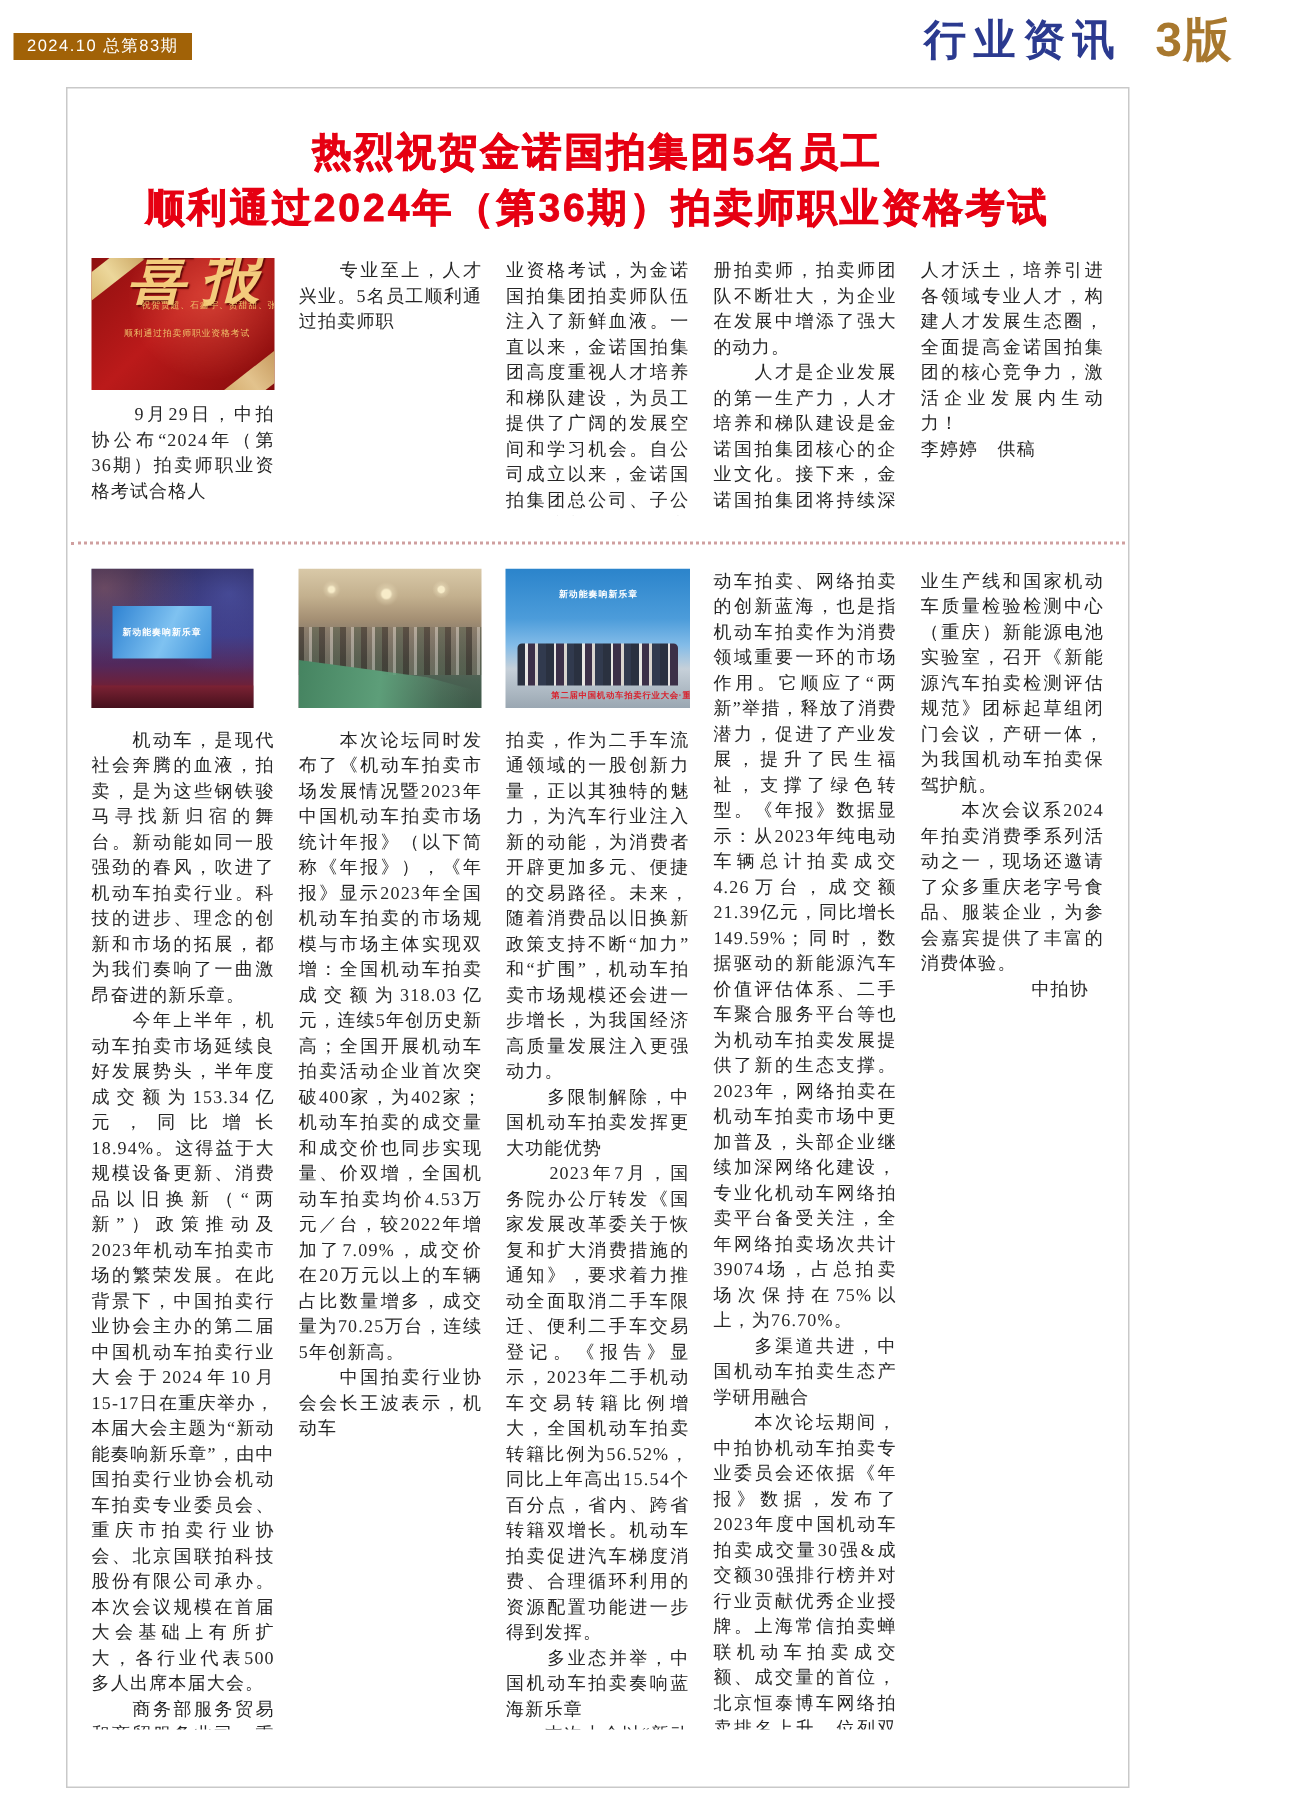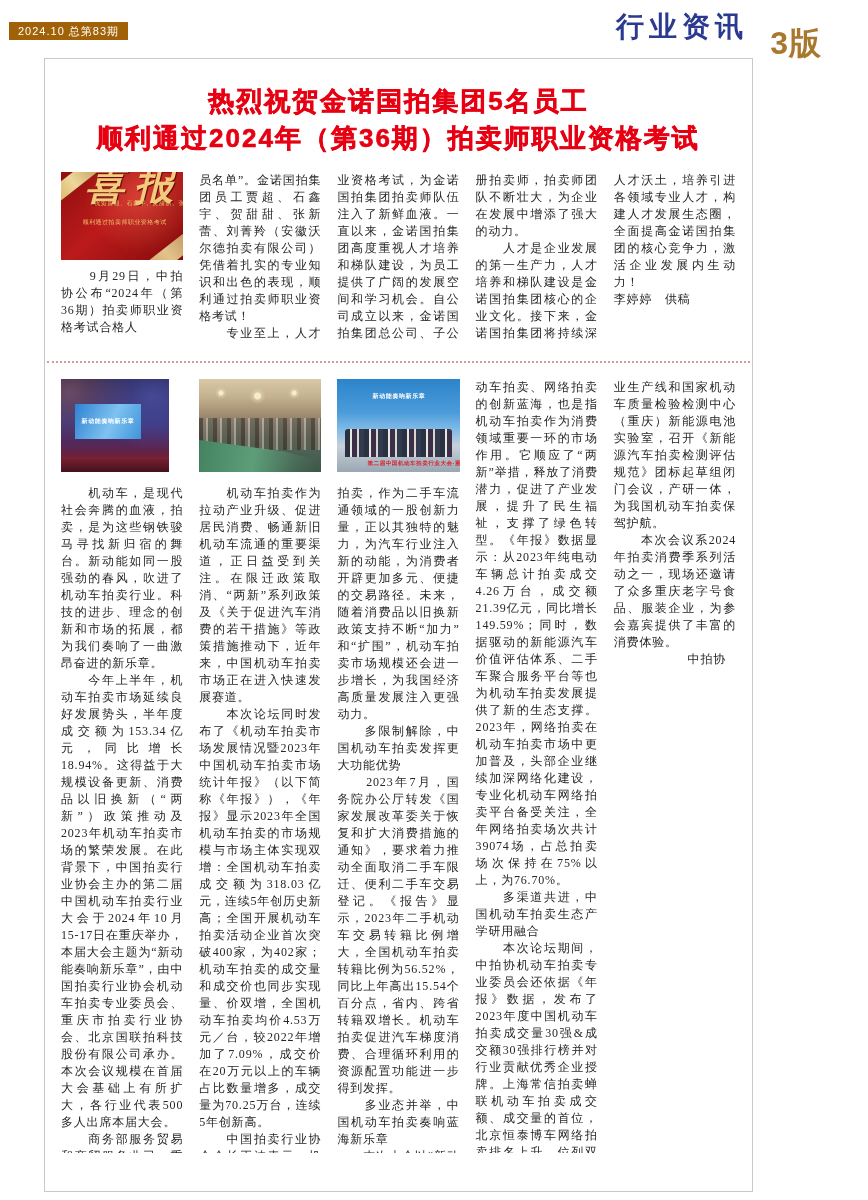--- a/index.html
+++ b/index.html
@@ -14,21 +14,21 @@
     background:#a16207; color:#fff; font-size:11px; line-height:18px;
     padding:0 9px; letter-spacing:1px;
     font-family:"Liberation Sans", sans-serif;
   }
   .section-title {
     position:absolute; top:8px; right:120px;
     font-size:28px; font-weight:900; color:#2b3a8f; letter-spacing:5px;
     font-family:"Liberation Serif", serif;
   }
   .page-label {
-    position:absolute; top:22px; right:46px;
+    position:absolute; top:5px; right:46px;
     font-size:32px; font-weight:900; color:#a8782e; letter-spacing:1px;
     font-family:"Liberation Sans", sans-serif;
   }
 
   
   .content-box {
     position:absolute; left:44px; top:58px; width:709px; height:1134px;
     border:1px solid #c9c9c9; background:#fff; box-sizing:border-box;
   }
 
@@ -125,21 +125,20 @@
         <div class="xibao">
           <div class="ribbon ribbon-tl"></div>
           <div class="ribbon ribbon-br"></div>
           <div class="xibao-main">喜报</div>
           <div class="xibao-sub"><span>祝贺贾超、石鑫宇、贺甜甜、张新蕾、刘菁羚</span></div>
           <div class="xibao-sub"><span>顺利通过拍卖师职业资格考试</span></div>
         </div>
         <p>　　9月29日，中拍协公布“2024年（第36期）拍卖师职业资格考试合格人</p>
       </div>
       <div class="col">
-        <p>员名单”。金诺国拍集团员工贾超、石鑫宇、贺甜甜、张新蕾、刘菁羚（安徽沃尔德拍卖有限公司）凭借着扎实的专业知识和出色的表现，顺利通过拍卖师职业资格考试！</p>
         <p>　　专业至上，人才兴业。5名员工顺利通过拍卖师职</p>
       </div>
       <div class="col">
         <p>业资格考试，为金诺国拍集团拍卖师队伍注入了新鲜血液。一直以来，金诺国拍集团高度重视人才培养和梯队建设，为员工提供了广阔的发展空间和学习机会。自公司成立以来，金诺国拍集团总公司、子公司共培养出51名国家注</p>
       </div>
       <div class="col">
         <p>册拍卖师，拍卖师团队不断壮大，为企业在发展中增添了强大的动力。</p>
         <p>　　人才是企业发展的第一生产力，人才培养和梯队建设是金诺国拍集团核心的企业文化。接下来，金诺国拍集团将持续深入推进人才兴企战略，厚植</p>
       </div>
       <div class="col">
@@ -167,21 +166,20 @@
         <p>　　今年上半年，机动车拍卖市场延续良好发展势头，半年度成交额为153.34亿元，同比增长18.94%。这得益于大规模设备更新、消费品以旧换新（“两新”）政策推动及2023年机动车拍卖市场的繁荣发展。在此背景下，中国拍卖行业协会主办的第二届中国机动车拍卖行业大会于2024年10月15-17日在重庆举办，本届大会主题为“新动能奏响新乐章”，由中国拍卖行业协会机动车拍卖专业委员会、重庆市拍卖行业协会、北京国联拍科技股份有限公司承办。本次会议规模在首届大会基础上有所扩大，各行业代表500多人出席本届大会。</p>
         <p>　　商务部服务贸易和商贸服务业司、重庆市商务委员会、中国拍卖行业协会的领导出席会议并致辞。</p>
       </div>
 
       <div class="col">
         <div class="photo p2">
           <div class="p2-lights"></div>
           <div class="p2-crowd"></div>
           <div class="p2-tables"></div>
         </div>
-        <p>　　机动车拍卖作为拉动产业升级、促进居民消费、畅通新旧机动车流通的重要渠道，正日益受到关注。在限迁政策取消、“两新”系列政策及《关于促进汽车消费的若干措施》等政策措施推动下，近年来，中国机动车拍卖市场正在进入快速发展赛道。</p>
         <p>　　本次论坛同时发布了《机动车拍卖市场发展情况暨2023年中国机动车拍卖市场统计年报》（以下简称《年报》），《年报》显示2023年全国机动车拍卖的市场规模与市场主体实现双增：全国机动车拍卖成交额为318.03亿元，连续5年创历史新高；全国开展机动车拍卖活动企业首次突破400家，为402家；机动车拍卖的成交量和成交价也同步实现量、价双增，全国机动车拍卖均价4.53万元／台，较2022年增加了7.09%，成交价在20万元以上的车辆占比数量增多，成交量为70.25万台，连续5年创新高。</p>
         <p>　　中国拍卖行业协会会长王波表示，机动车</p>
       </div>
 
       <div class="col">
         <div class="photo p3">
           <div class="p3-screen-row">
             <span class="screen-text">新动能奏响新乐章</span>
           </div>
           <div class="p3-people"></div>

